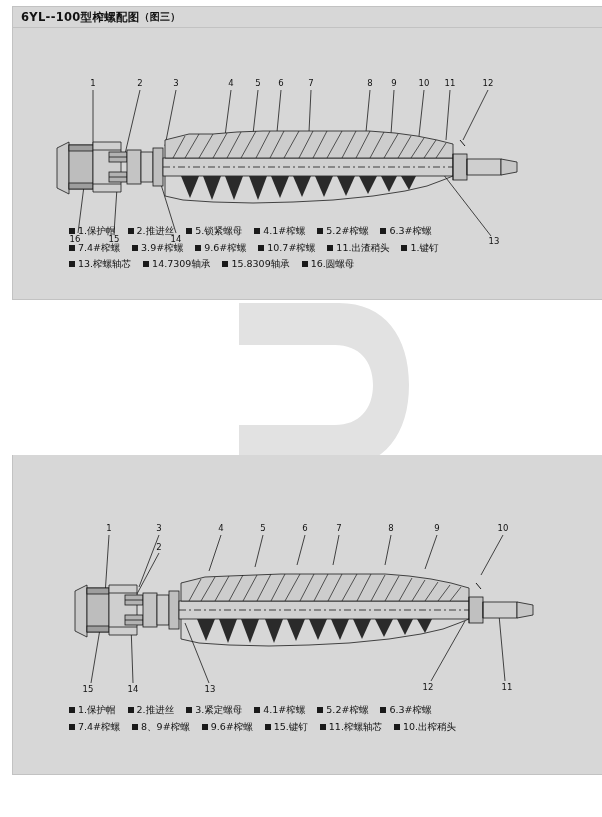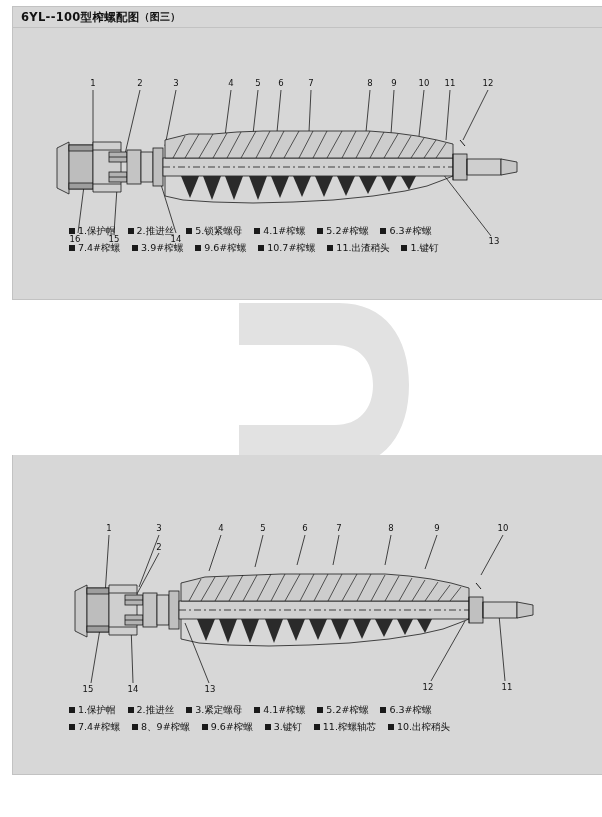--- a/index.html
+++ b/index.html
@@ -252,20 +252,38 @@
             <span class="legend-sq"></span>
             <span class="legend-text">10.7#榨螺</span>
           </span>
         <span class="legend-item">
             <span class="legend-sq"></span>
             <span class="legend-text">11.出渣稍头</span>
           </span>
         <span class="legend-item">
             <span class="legend-sq"></span>
             <span class="legend-text">1.键钉</span>
+          </span>
+      </div>
+      <div class="legend-row">
+        <span class="legend-item">
+            <span class="legend-sq"></span>
+            <span class="legend-text">13.榨螺轴芯</span>
+          </span>
+        <span class="legend-item">
+            <span class="legend-sq"></span>
+            <span class="legend-text">14.7309轴承</span>
+          </span>
+        <span class="legend-item">
+            <span class="legend-sq"></span>
+            <span class="legend-text">15.8309轴承</span>
+          </span>
+        <span class="legend-item">
+            <span class="legend-sq"></span>
+            <span class="legend-text">16.圆螺母</span>
           </span>
       </div>
     </div>
   </div>
 </div>
 
 <div class="figure-block" id="fig2">
   <div class="fig-body">
 
     <svg class="drawing" width="590" height="320" viewBox="0 0 590 320">
@@ -394,21 +412,21 @@
         <span class="legend-item">
             <span class="legend-sq"></span>
             <span class="legend-text">8、9#榨螺</span>
           </span>
         <span class="legend-item">
             <span class="legend-sq"></span>
             <span class="legend-text">9.6#榨螺</span>
           </span>
         <span class="legend-item">
             <span class="legend-sq"></span>
-            <span class="legend-text">3.键钉</span>
+            <span class="legend-text">15.键钉</span>
           </span>
         <span class="legend-item">
             <span class="legend-sq"></span>
             <span class="legend-text">11.榨螺轴芯</span>
           </span>
         <span class="legend-item">
             <span class="legend-sq"></span>
             <span class="legend-text">10.出榨稍头</span>
           </span>
       </div>

